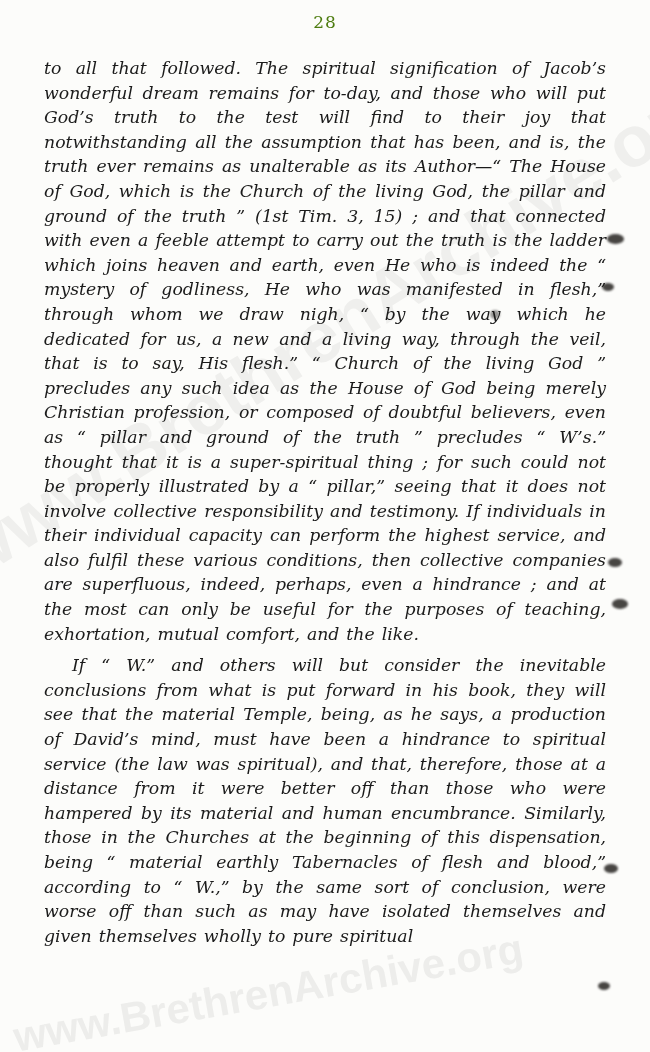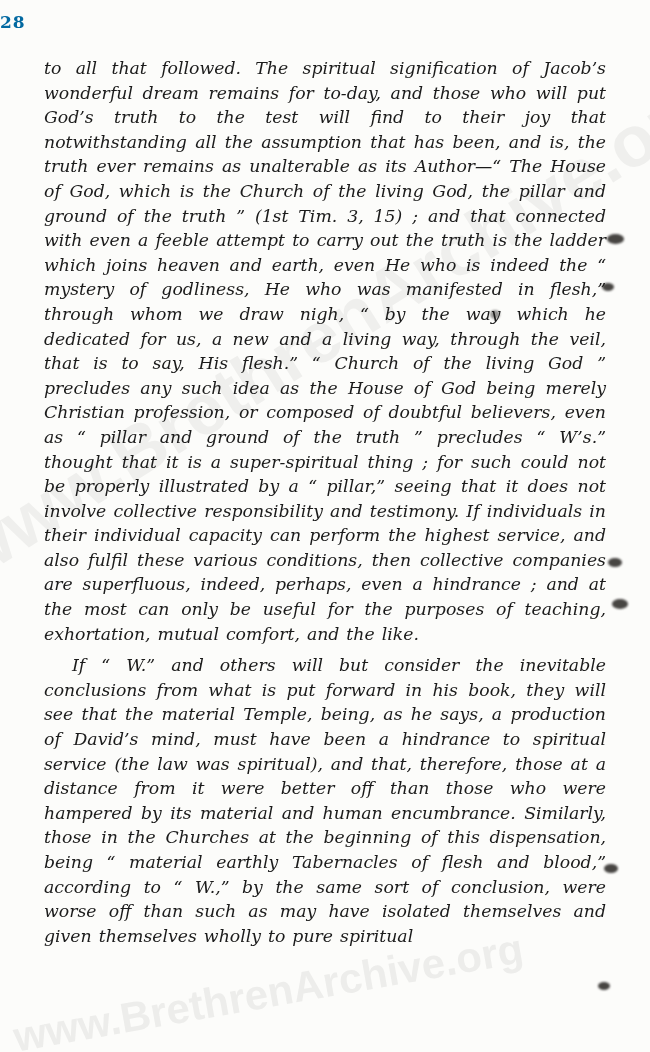--- a/index.html
+++ b/index.html
@@ -15,24 +15,25 @@
     background: #fcfcfa;
     overflow: hidden;
     color: #1b1b1b;
     font-family: "DejaVu Serif", "Liberation Serif", serif;
   }
   .page-number {
     position: absolute;
     top: 12px;
     left: 0;
     right: 0;
+    text-align: center;
     font-size: 17px;
-    font-weight: bold;
+    font-weight: normal;
     letter-spacing: 1px;
-    color: #0369a1;
+    color: #4d7c0f;
   }
   .content {
     position: absolute;
     top: 56px;
     left: 44px;
     width: 562px;
   }
   .para {
     margin: 0;
     font-size: 17.3px;

